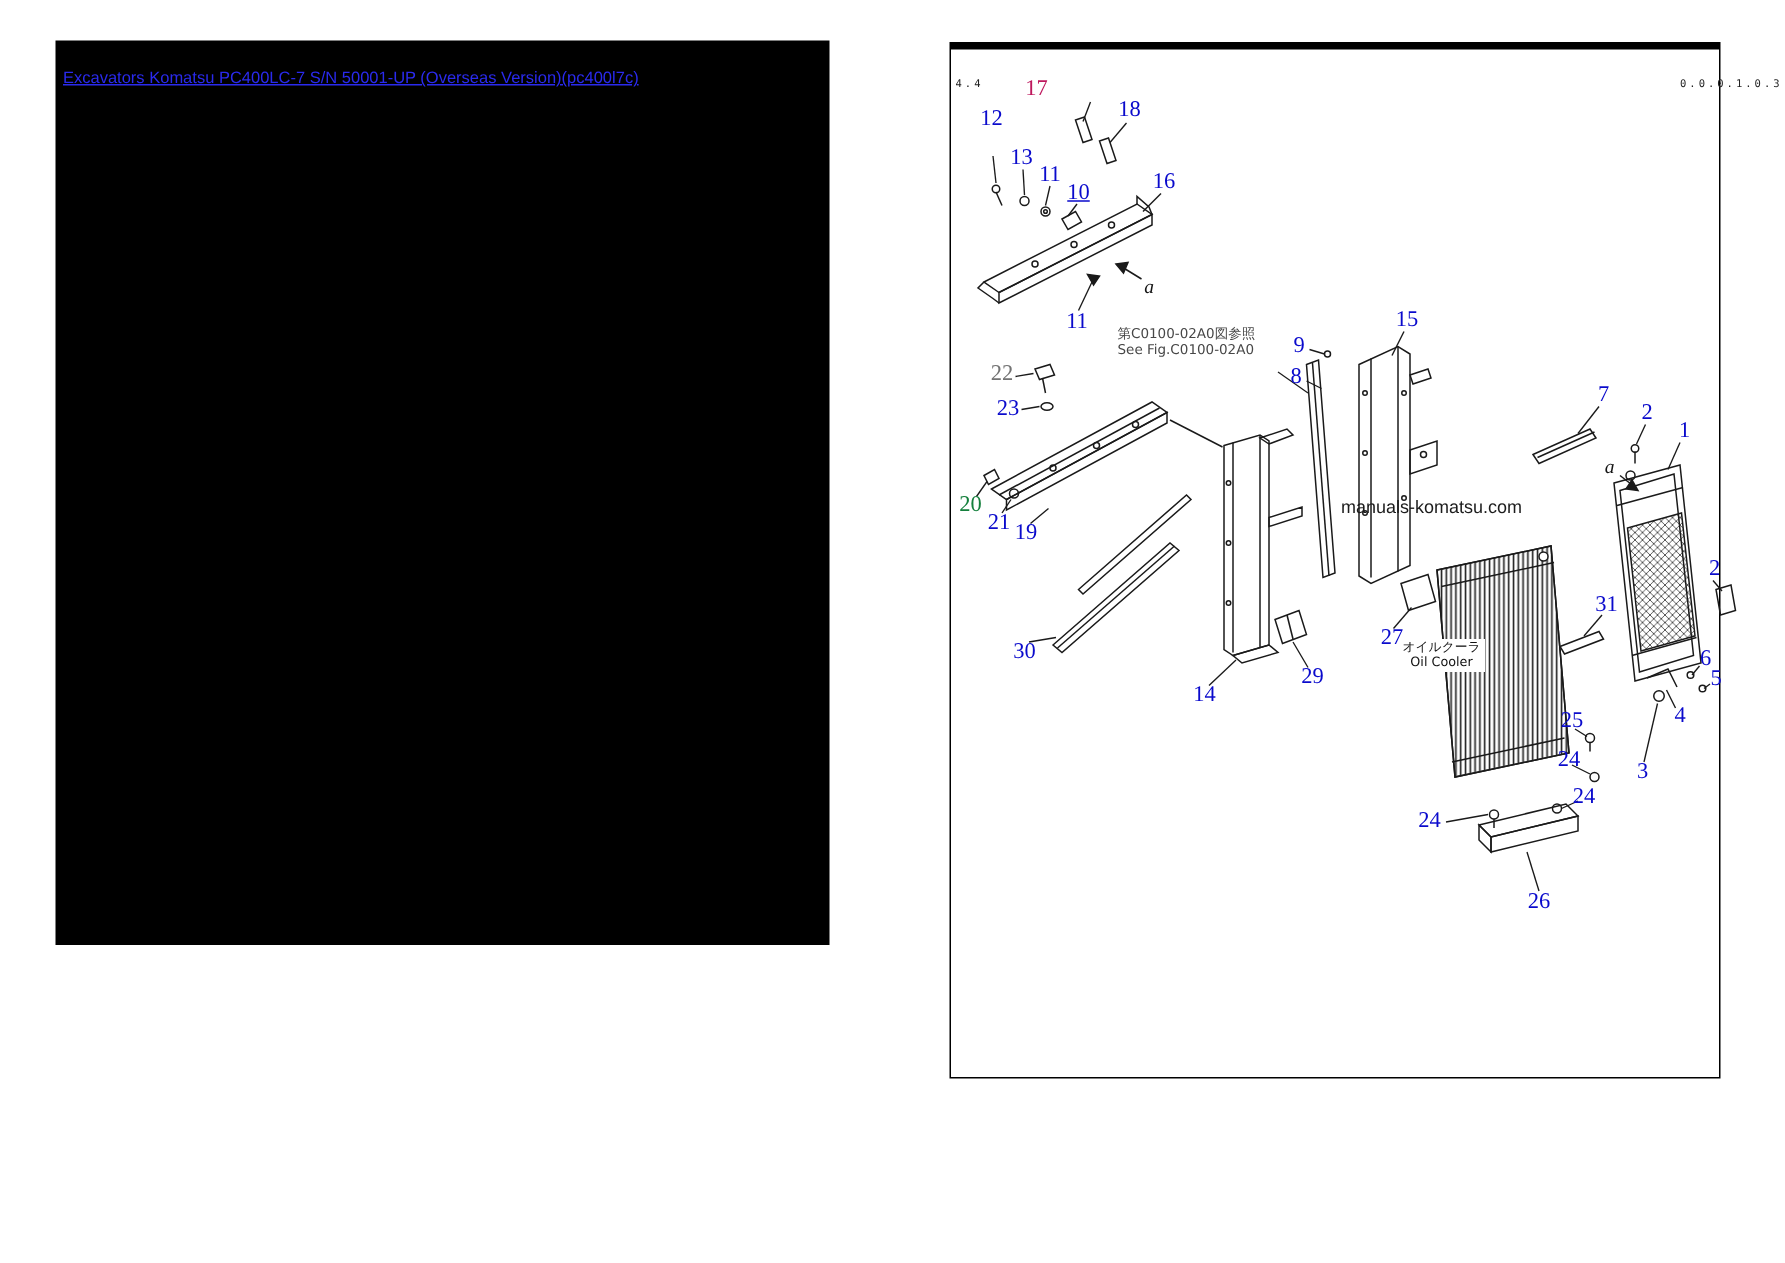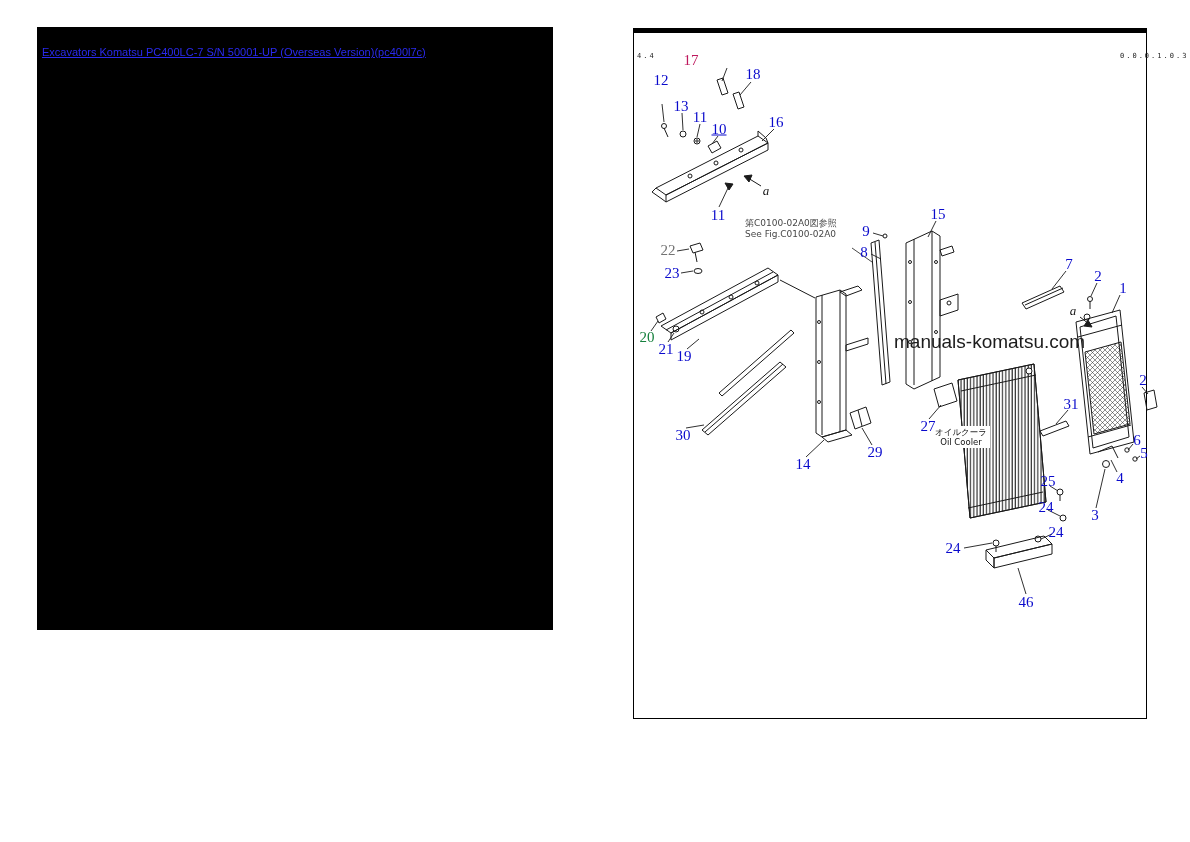--- a/index.html
+++ b/index.html
@@ -37,21 +37,21 @@
   .sheet-code.left  { left:637px; top:52px; }
   .sheet-code.right { left:1098px; top:52px;margin-left:22px; }
 
   svg.artwork {
     position:absolute; left:0; top:0; width:1190px; height:842px;
     pointer-events:none;
   }
 
   .watermark {
     position:absolute; left:894px; top:331px;
-    font-size:19px; color:#1c1c1c;
+    font-size:12px; color:#1c1c1c;
     font-family:"Liberation Sans", sans-serif;
     white-space:nowrap;
   }
   .ref-text {
     position:absolute; left:745px; top:218px;
     font-size:9px; line-height:11px; color:#474747;
     font-family:"DejaVu Sans", sans-serif;
     white-space:nowrap;
   }
   .cooler-label {
@@ -320,18 +320,18 @@
       <div class="callout" style="left: 1071px; top: 404px; color: rgb(10, 10, 204);">31</div>
       <div class="callout" style="left: 1143px; top: 380px; color: rgb(10, 10, 204);">2</div>
       <div class="callout" style="left: 1137px; top: 440px; color: rgb(10, 10, 204);">6</div>
       <div class="callout" style="left: 1144px; top: 453px; color: rgb(10, 10, 204);">5</div>
       <div class="callout" style="left: 1120px; top: 478px; color: rgb(10, 10, 204);">4</div>
       <div class="callout" style="left: 1048px; top: 481px; color: rgb(10, 10, 204);">25</div>
       <div class="callout" style="left: 1046px; top: 507px; color: rgb(10, 10, 204);">24</div>
       <div class="callout" style="left: 1095px; top: 515px; color: rgb(10, 10, 204);">3</div>
       <div class="callout" style="left: 1056px; top: 532px; color: rgb(10, 10, 204);">24</div>
       <div class="callout" style="left: 953px; top: 548px; color: rgb(10, 10, 204);">24</div>
-      <div class="callout" style="left: 1026px; top: 602px; color: rgb(10, 10, 204);">46</div>
+      <div class="callout" style="left: 1026px; top: 602px; color: rgb(10, 10, 204);">26</div>
       <div class="letter" style="left: 766px; top: 191px;">a</div>
       <div class="letter" style="left: 1073px; top: 311px;">a</div>
     </div>
 
 </div>
 
 </body></html>

